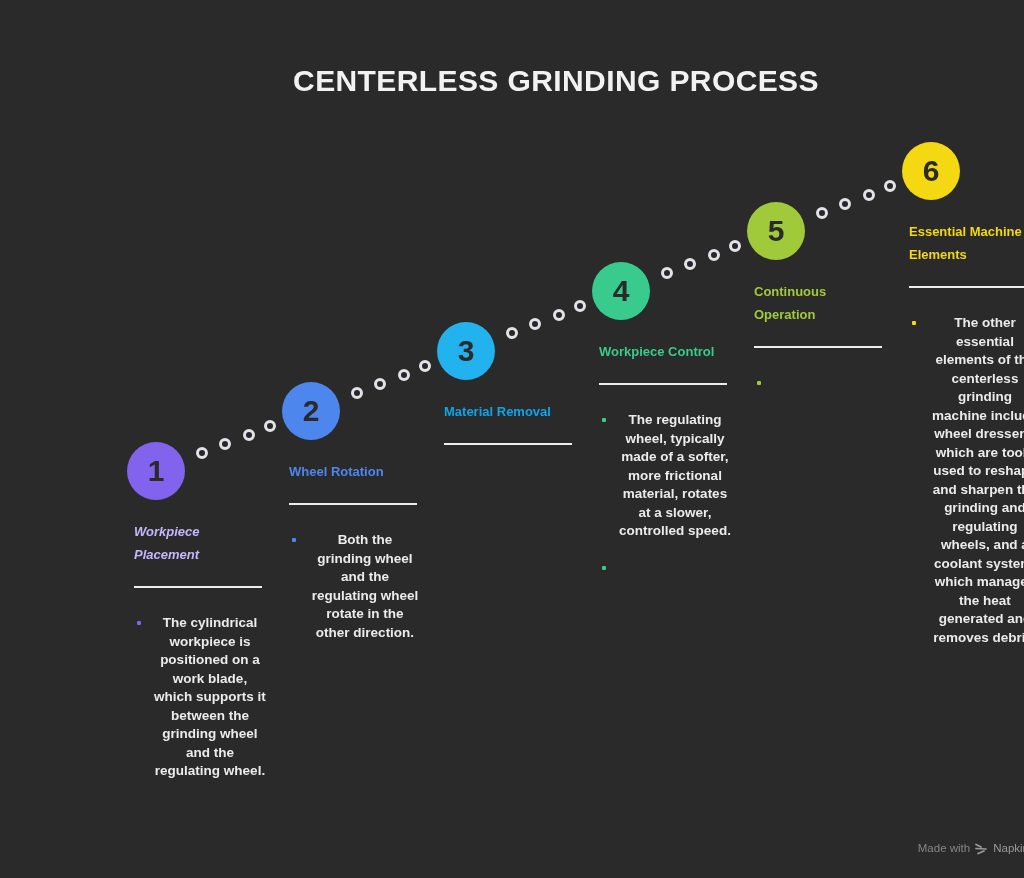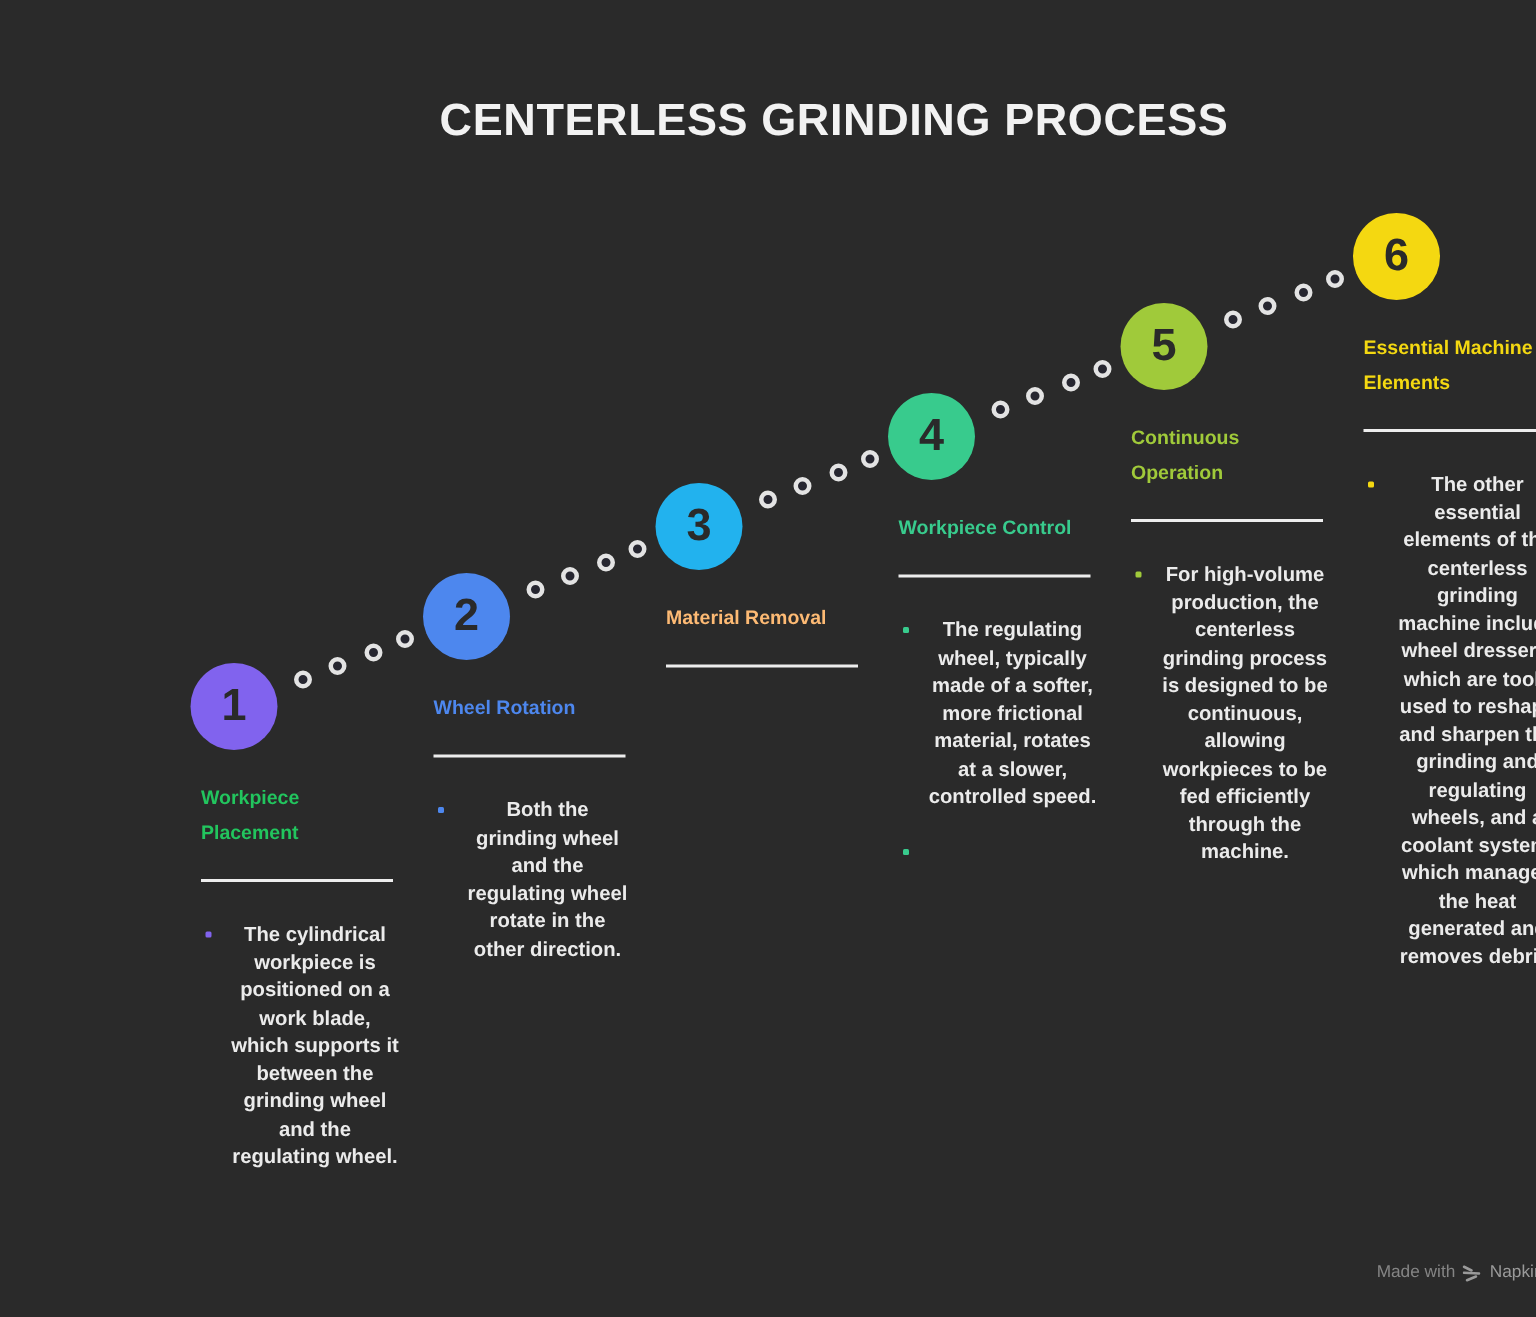--- a/index.html
+++ b/index.html
@@ -111,21 +111,21 @@
       <div class="connector-dot" style="border-color: rgb(227, 227, 227); left: 795.25px; top: 197.5px;"></div>
       <div class="connector-dot" style="border-color: rgb(227, 227, 227); left: 818.5px; top: 188.5px;"></div>
       <div class="connector-dot" style="border-color: rgb(227, 227, 227); left: 840.2px; top: 180.1px;"></div>
     </div>
 
   <div id="steps-layer">
     <div class="step-col" style="left: 90px; top: 442px;">
       <div class="step-circle" style="background: rgb(129, 99, 238);">
         <span class="step-number">1</span>
       </div>
-      <h2 class="step-title" style="color: #22c55e;">Workpiece Placement</h2>
+      <h2 class="step-title" style="color: #c4b5fd; font-style: italic;">Workpiece Placement</h2>
       <div class="step-divider"></div>
       <div class="bullet-list">
     <div class="bullet-item">
       <span class="bullet-marker" style="background: rgb(129, 99, 238);"></span>
       <span class="bullet-text">The cylindrical workpiece is positioned on a work blade, which supports it between the grinding wheel and the regulating wheel.</span>
     </div>
   </div>
     </div>
 
     <div class="step-col" style="left: 245px; top: 382px;">
@@ -139,21 +139,21 @@
       <span class="bullet-marker" style="background: rgb(77, 135, 238);"></span>
       <span class="bullet-text">Both the grinding wheel and the regulating wheel rotate in the other direction.</span>
     </div>
   </div>
     </div>
 
     <div class="step-col" style="left: 400px; top: 322px;">
       <div class="step-circle" style="background: rgb(34, 178, 238);">
         <span class="step-number">3</span>
       </div>
-      <h2 class="step-title" style="color: #fdba74;">Material Removal</h2>
+      <h2 class="step-title" style="color: #0ea5e9;">Material Removal</h2>
       <div class="step-divider"></div>
     </div>
 
     <div class="step-col" style="left: 555px; top: 262px;">
       <div class="step-circle" style="background: rgb(56, 203, 141);">
         <span class="step-number">4</span>
       </div>
       <h2 class="step-title" style="color: rgb(56, 203, 141);">Workpiece Control</h2>
       <div class="step-divider"></div>
       <div class="bullet-list">
@@ -170,21 +170,20 @@
 
     <div class="step-col" style="left: 710px; top: 202px;">
       <div class="step-circle" style="background: rgb(160, 202, 58);">
         <span class="step-number">5</span>
       </div>
       <h2 class="step-title" style="color: rgb(160, 202, 58);">Continuous Operation</h2>
       <div class="step-divider"></div>
       <div class="bullet-list">
     <div class="bullet-item">
       <span class="bullet-marker" style="background: rgb(160, 202, 58);"></span>
-      <span class="bullet-text">For high-volume production, the centerless grinding process is designed to be continuous, allowing workpieces to be fed efficiently through the machine.</span>
     </div>
   </div>
     </div>
 
     <div class="step-col" style="left: 865px; top: 142px;">
       <div class="step-circle" style="background: rgb(244, 216, 17);">
         <span class="step-number">6</span>
       </div>
       <h2 class="step-title" style="color: rgb(244, 216, 17);">Essential Machine Elements</h2>
       <div class="step-divider"></div>

